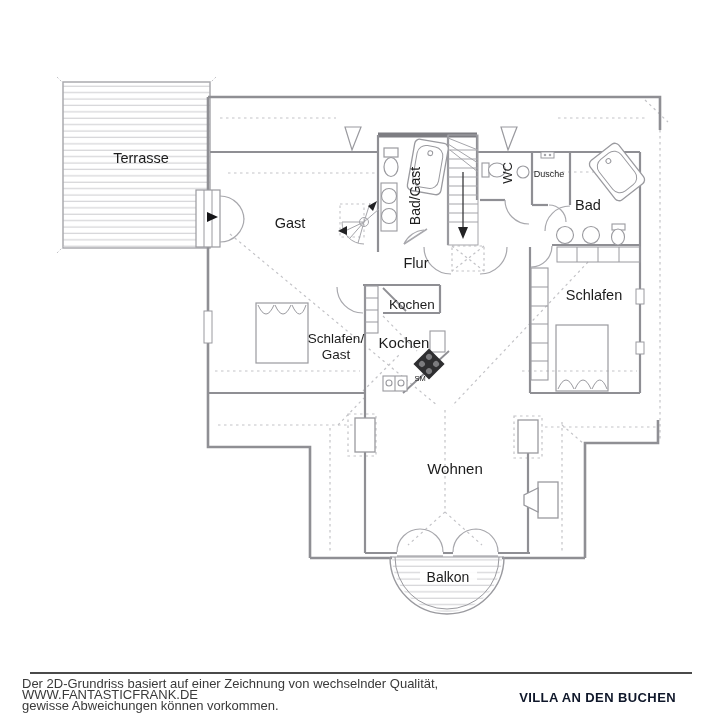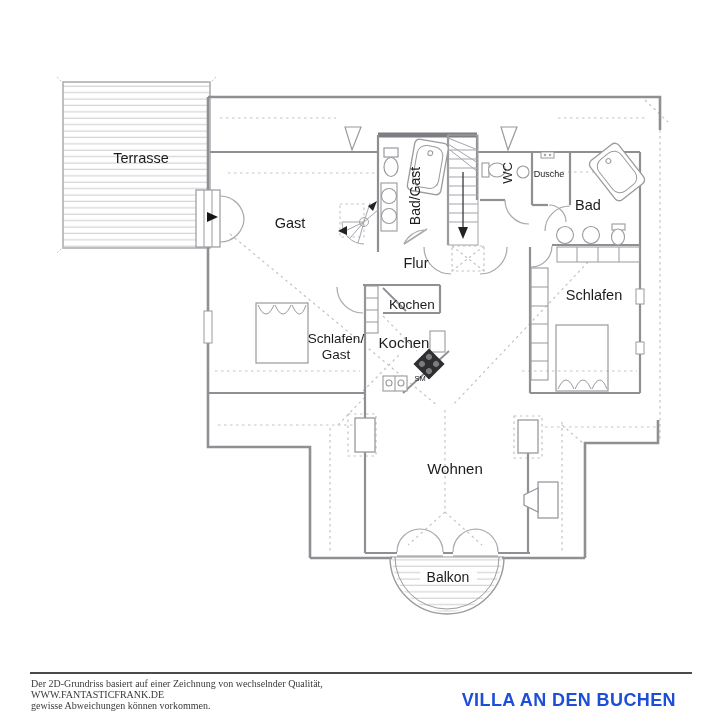--- a/index.html
+++ b/index.html
@@ -1,22 +1,22 @@
 <!DOCTYPE html>
 <html><head>
 <meta charset="utf-8">
 <style>
   html,body{margin:0;padding:0;background:#ffffff;}
   #stage{position:relative;width:704px;height:720px;background:#ffffff;overflow:hidden;
          font-family:"Liberation Sans",sans-serif;}
   #plan-svg{position:absolute;left:0;top:0;}
   .room-label{fill:#1c1c1c;font-family:"Liberation Sans",sans-serif;}
   .footer-rule{position:absolute;left:30px;top:672px;width:662px;height:2px;background:#4a4a4a;}
-  .footer-text{position:absolute;left:31px;top:678px;color:#3a3a3a;font-size:10px;line-height:11px;font-family:Liberation Serif, serif;}
-  .footer-title{position:absolute;right:28px;top:690px;color:#1d4ed8;font-size:18px;
+  .footer-text{position:absolute;left:22px;top:678px;color:#3a3a3a;font-size:13px;line-height:11px;}
+  .footer-title{position:absolute;right:28px;top:690px;color:#0f172a;font-size:13px;
                 font-weight:bold;letter-spacing:.4px;}
 </style>
 </head>
 <body>
 
 <div id="stage">
 
 <svg id="plan-svg" width="720" height="720" viewBox="0 0 720 720">
   <defs>
     <pattern id="hatchH" patternUnits="userSpaceOnUse" width="8" height="6.4">

